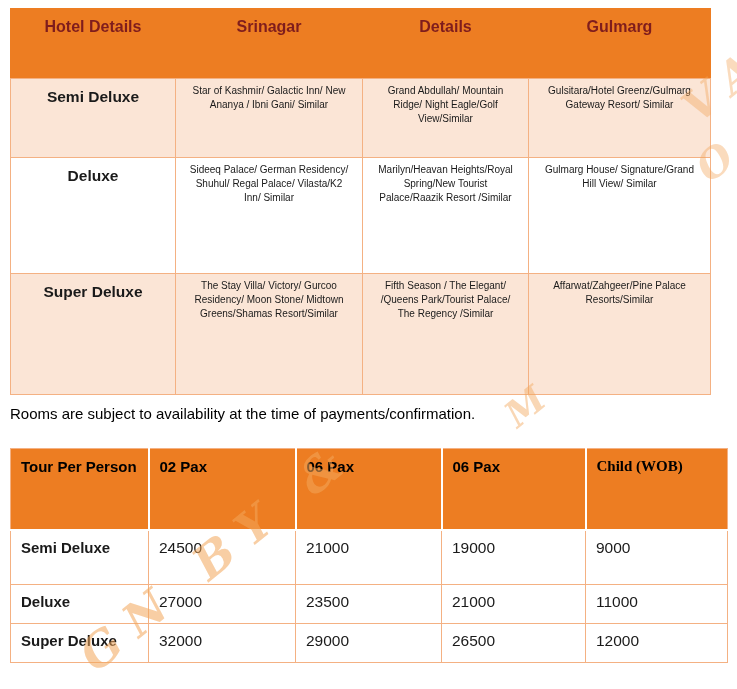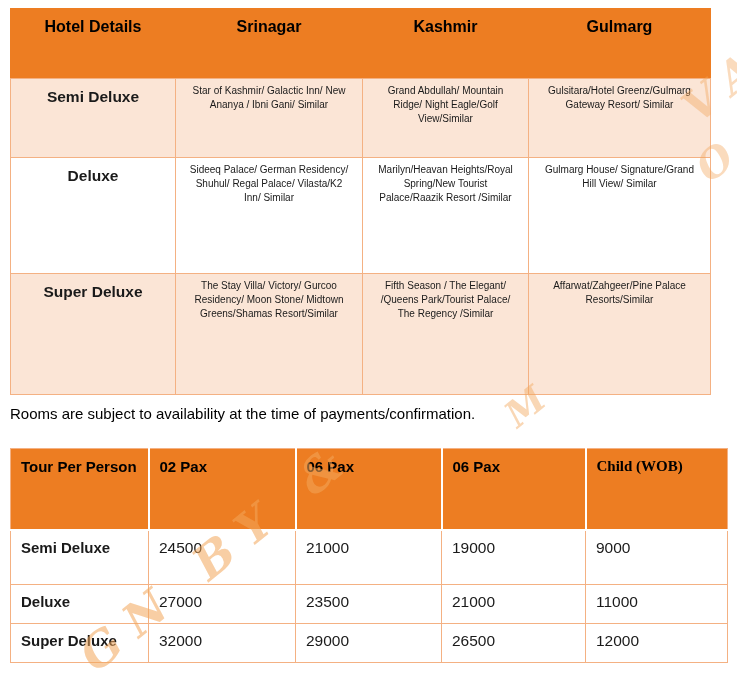--- a/index.html
+++ b/index.html
@@ -10,21 +10,21 @@
   }
 
   
   table{border-collapse:collapse;table-layout:fixed;}
   .hotel-table{position:absolute;left:10px;top:8px;width:700px;}
   .hotel-table col.c0{width:165px}
   .hotel-table col.c1{width:187px}
   .hotel-table col.c2{width:166px}
   .hotel-table col.c3{width:182px}
   .hotel-table th{
-    background:#ED7D22;color:#000000;font-weight:bold;font-size:16px;
+    background:#ED7D22;color:#7f1d1d;font-weight:bold;font-size:16px;
     text-align:center;vertical-align:top;padding:9px 4px 0 4px;height:60px;
     border:1px solid #ED7D22;border-bottom:1px solid #F4B183;
   }
   .hotel-table td{
     border:1px solid #F4B183;font-size:10px;line-height:1.42;
     text-align:center;vertical-align:top;padding:5px 10px;background:#ffffff;
   }
   .hotel-table tr.band td{background:#FBE5D6;}
   .hotel-table td.cat{font-weight:bold;font-size:15.5px;padding-top:7px;}
   .hotel-table tr.r0 td{height:66px;}
@@ -80,21 +80,21 @@
   <colgroup>
       <col class="c0">
       <col class="c1">
       <col class="c2">
       <col class="c3">
     </colgroup>
   <thead>
     <tr>
       <th>Hotel Details</th>
       <th>Srinagar</th>
-      <th>Kashmir</th>
+      <th>Details</th>
       <th>Gulmarg</th>
     </tr>
   </thead>
   <tbody>
     <tr class="band r0">
       <td class="cat">Semi Deluxe</td>
       <td>Star of Kashmir/ Galactic Inn/ New Ananya / Ibni Gani/ Similar</td>
       <td>Grand Abdullah/ Mountain Ridge/ Night Eagle/Golf View/Similar</td>
       <td>Gulsitara/Hotel Greenz/Gulmarg Gateway Resort/ Similar</td>
     </tr>

